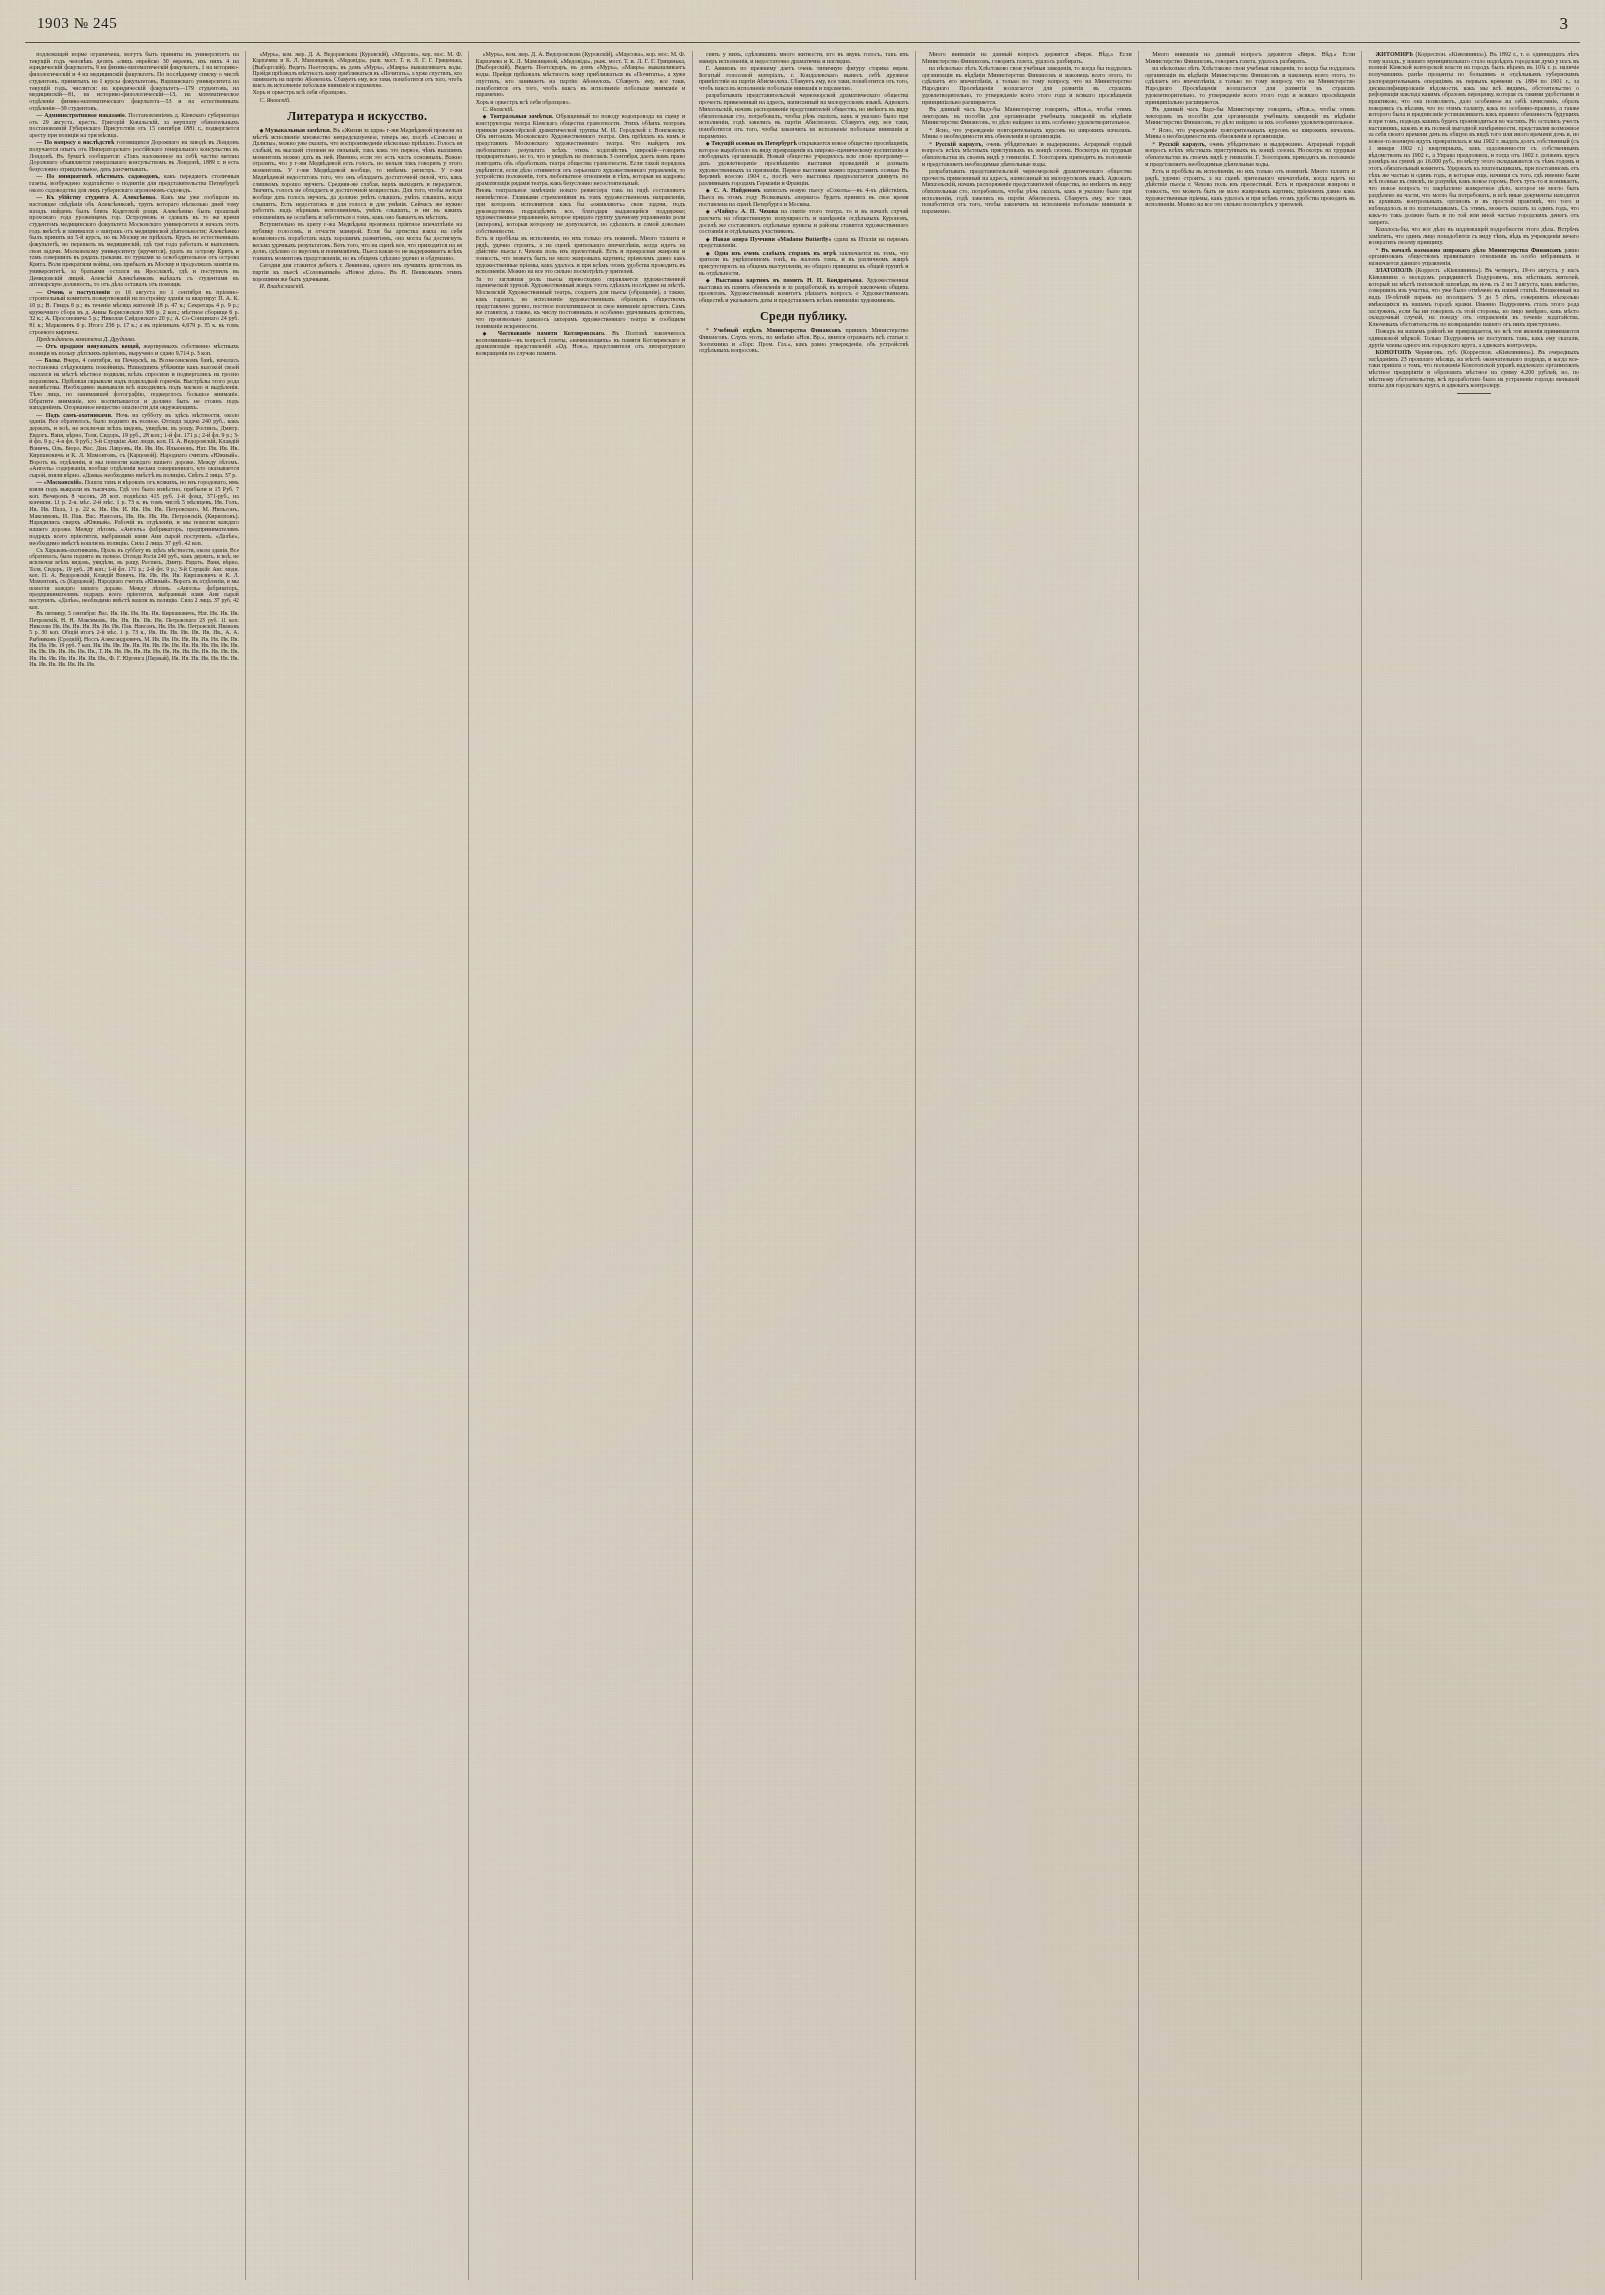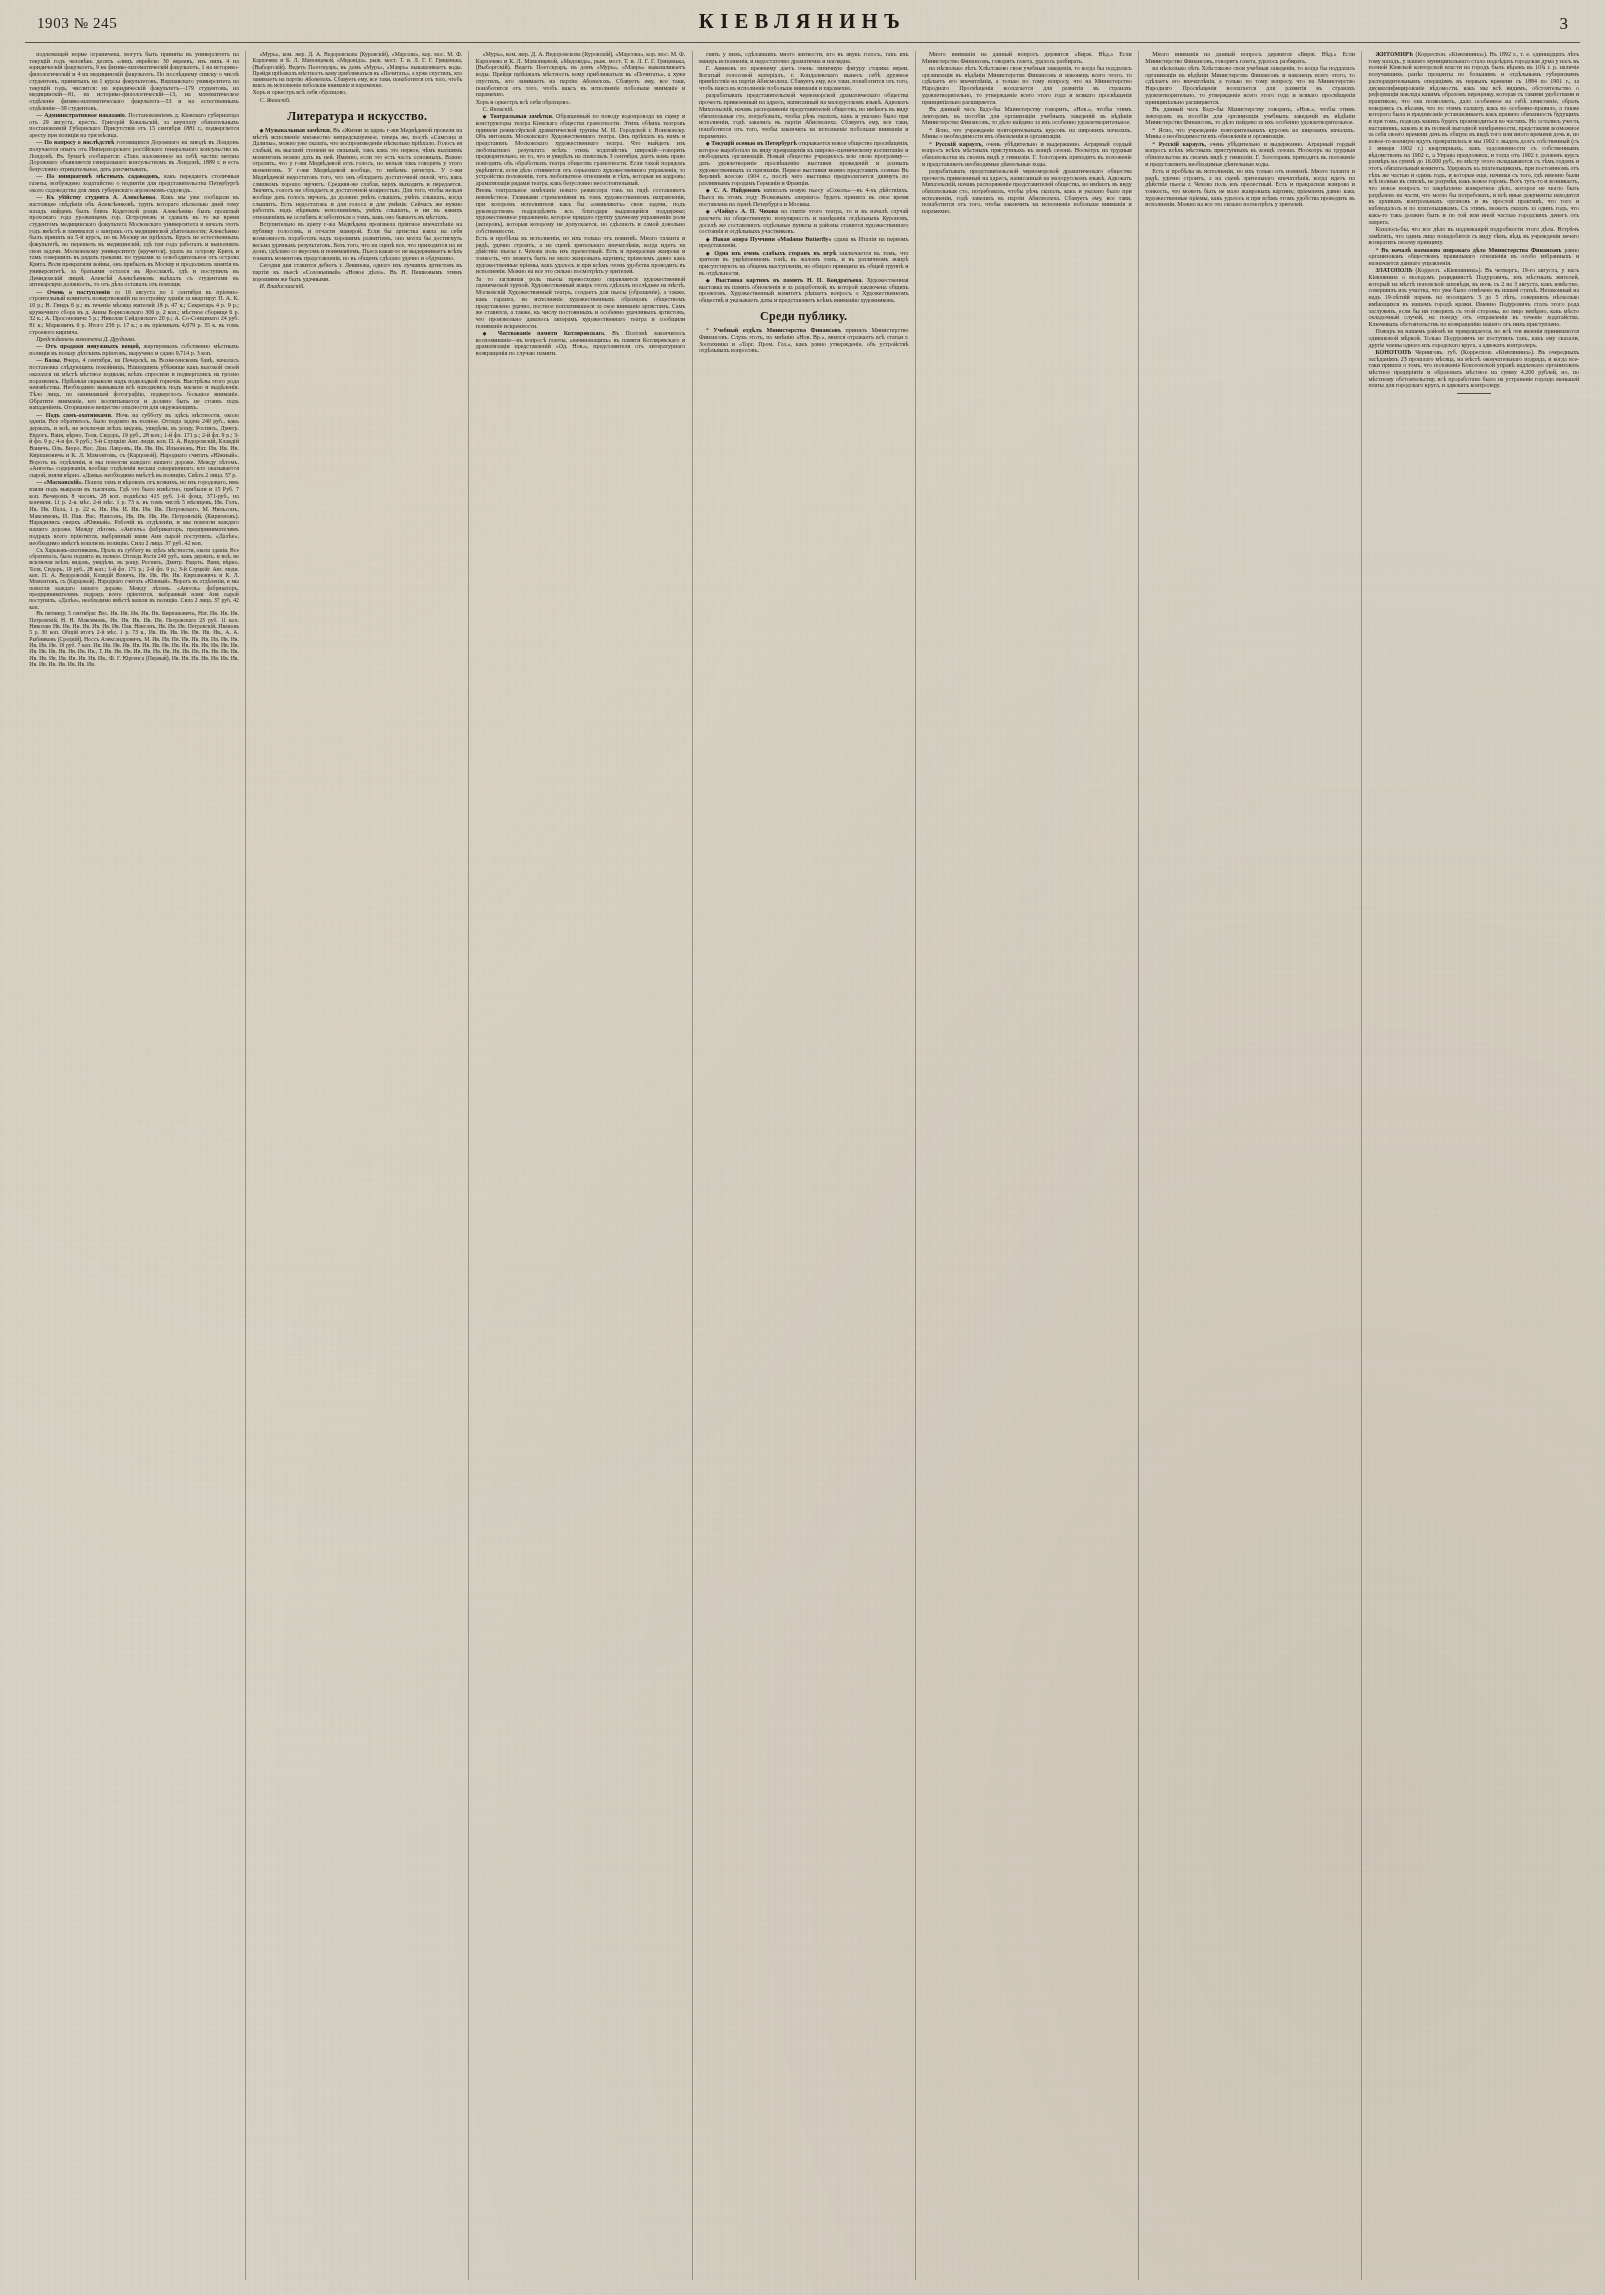--- a/index.html
+++ b/index.html
@@ -135,21 +135,20 @@
   .col .tight { line-height: 6.3px; font-size: 5.7px; }
 </style>
 </head>
 <body>
 
 <div class="page">
   <div class="paper-tex"></div>
 
   <div class="masthead">
     <div class="mast-left">1903 № 245</div>
-    <div class="mast-center">КІЕВЛЯНИНЪ</div>
     <div class="mast-right">3</div>
   </div>
   <div class="rule"></div>
 
   <div class="columns">
 
     <div class="col">
       <p>подлежащей норме ограничена, могутъ быть приняты въ университетъ на текущій годъ человѣкъ десять «лицъ еврейско 30 евреевъ, изъ нихъ 4 на юридическій факультетъ, 9 на физико-математическій факультетъ, 1 на историко-филологическій и 4 на медицинскій факультетъ. По послѣднему списку о числѣ студентовъ, принятыхъ на І курсы факультетовъ, Варшавскаго университета на текущій годъ, числится: на юридическій факультетъ—179 студентовъ, на медицинскій—81, на историко-филологическій—13, на математическое отдѣленіе физико-математическаго факультета—53 и на естественныхъ отдѣленіи—39 студентовъ.</p>
       <p><span class="lead">— Административное наказаніе.</span><span> Постановленіемъ д. Кіевскаго губернатора отъ 29 августа, крестъ. Григорій Ковальскій, за неуплату обязательныхъ постановленій Губернскаго Присутствія отъ 15 сентября 1881 г., подвергается аресту при полиціи на три мѣсяца.</span></p>
       <p><span class="lead">— По вопросу о наслѣдствѣ</span><span> готовящихся Дорожнаго на заводѣ въ Лондонъ получается опытъ отъ Императорскаго россійскаго генеральнаго консульства въ Лондонѣ. Въ бумагѣ сообщается: «Такъ наложенное на себѣ частію метана Дорожнаго объявляется генеральнаго консульствомъ въ Лондонѣ, 1889 г. и есть безусловно отрицательное, дать разсчитывать.</span></p>

